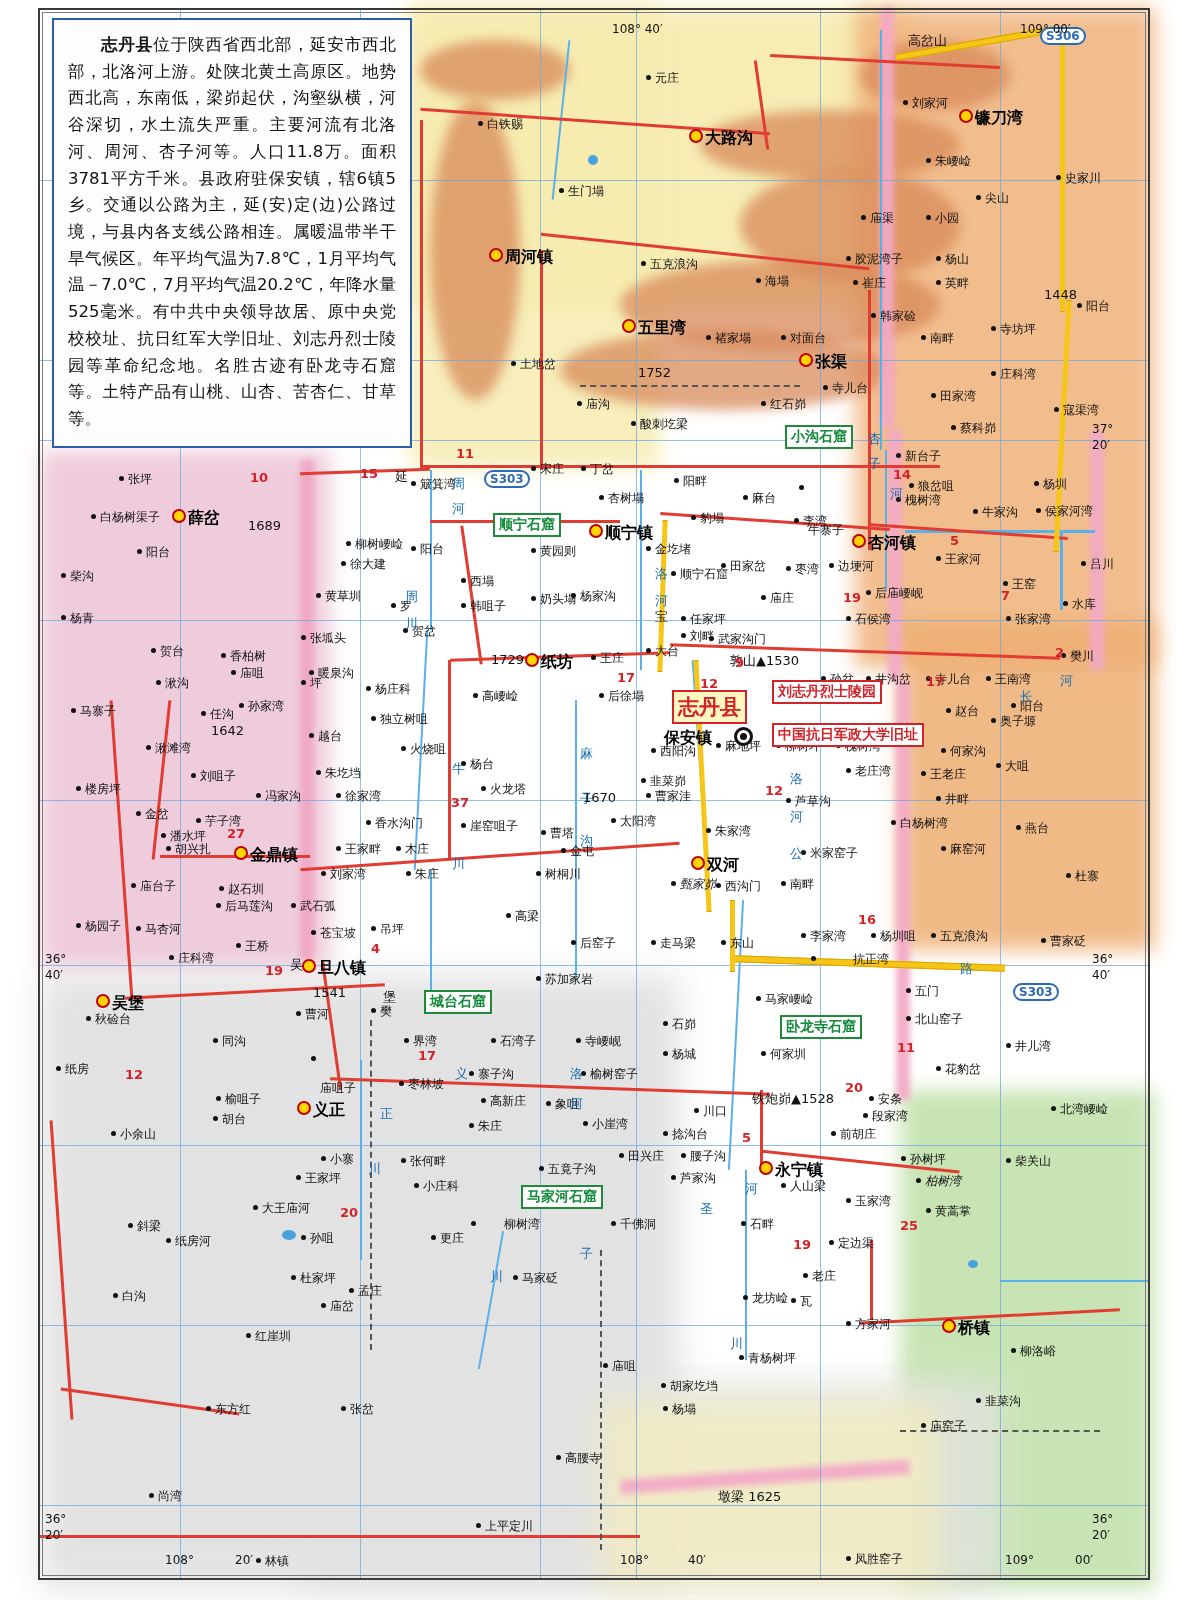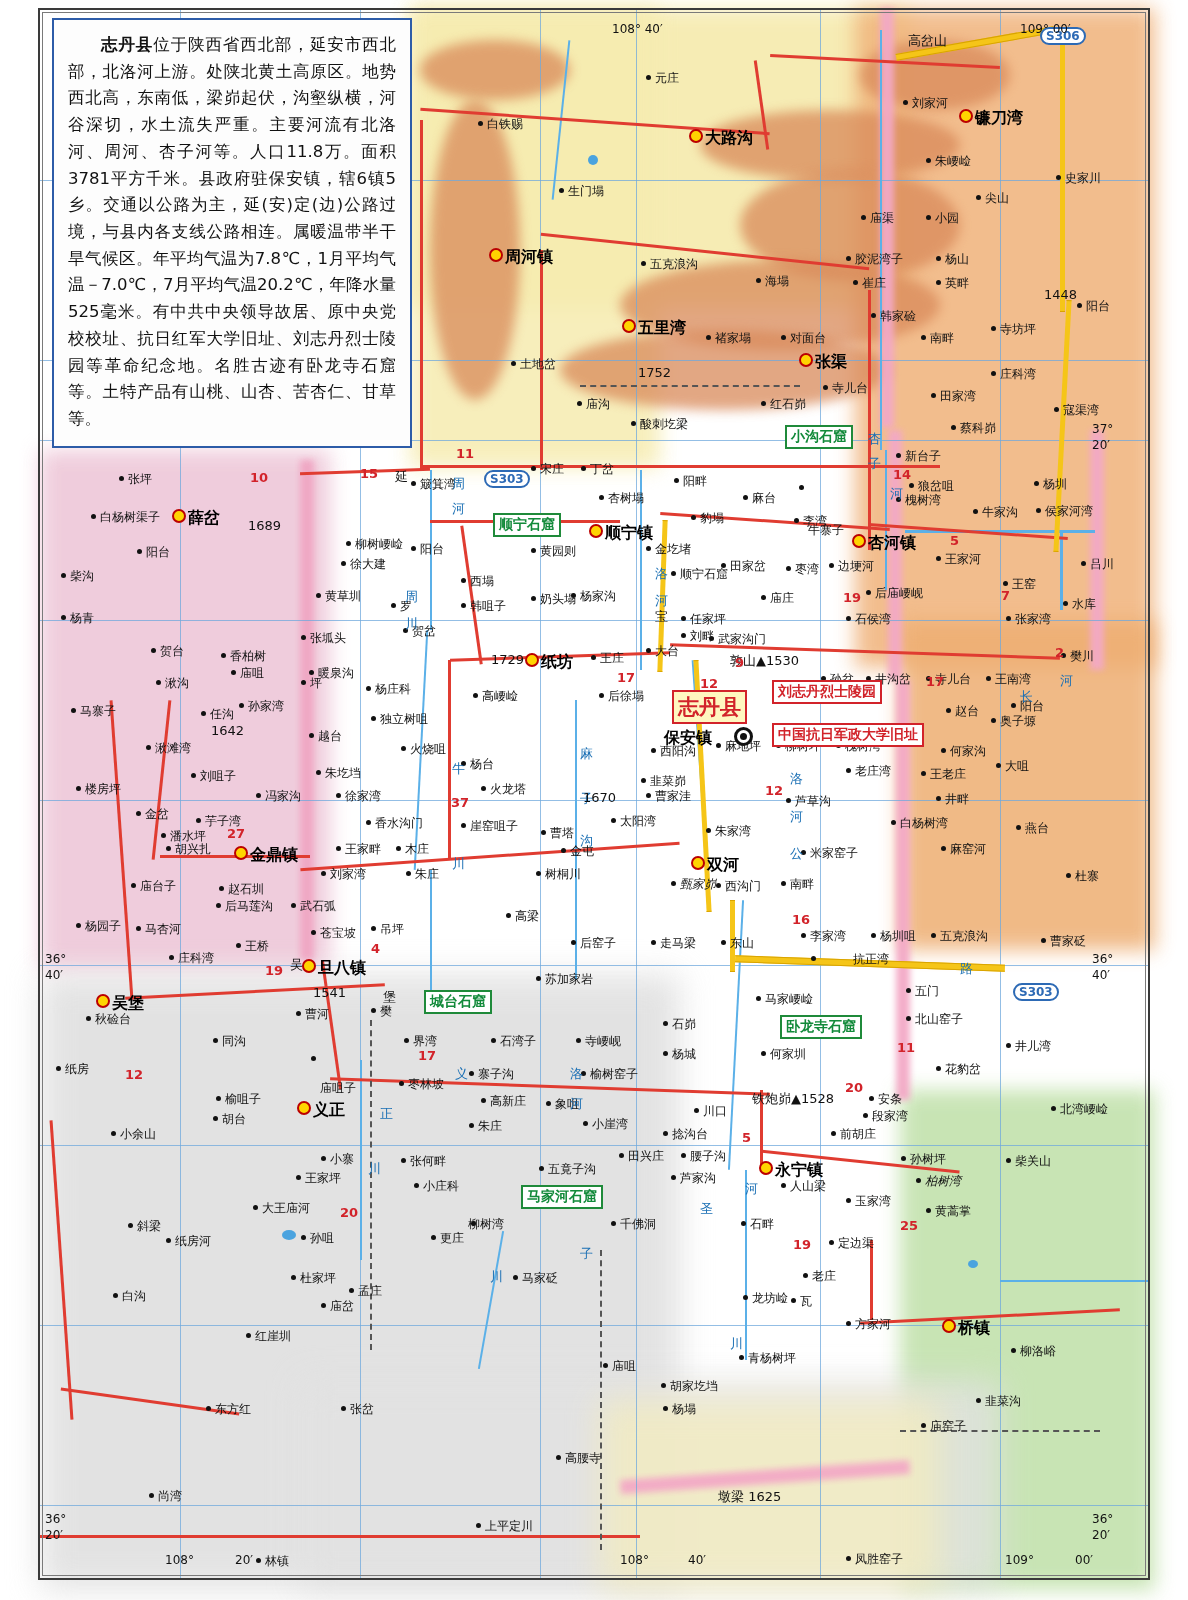--- a/index.html
+++ b/index.html
@@ -659,21 +659,21 @@
       <div class="lbl sm" style="left: 137px; top: 1220px;">斜梁</div>
       <div class="dot-sm" style="left: 166px; top: 1238px;"></div>
       <div class="lbl sm" style="left: 175px; top: 1235px;">纸房河</div>
       <div class="dot-sm" style="left: 253px; top: 1205px;"></div>
       <div class="lbl sm" style="left: 262px; top: 1202px;">大王庙河</div>
       <div class="dot-sm" style="left: 301px; top: 1235px;"></div>
       <div class="lbl sm" style="left: 310px; top: 1232px;">孙咀</div>
       <div class="dot-sm" style="left: 431px; top: 1235px;"></div>
       <div class="lbl sm" style="left: 440px; top: 1232px;">更庄</div>
       <div class="dot-sm" style="left: 471px; top: 1221px;"></div>
-      <div class="lbl sm" style="left: 468px; top: 1218px;">柳树湾</div>
+      <div class="lbl sm" style="left: 504px; top: 1218px;">柳树湾</div>
       <div class="dot-sm" style="left: 829px; top: 1240px;"></div>
       <div class="lbl sm" style="left: 838px; top: 1237px;">定边渠</div>
       <div class="dot-sm" style="left: 803px; top: 1273px;"></div>
       <div class="lbl sm" style="left: 812px; top: 1270px;">老庄</div>
       <div class="dot-sm" style="left: 113px; top: 1293px;"></div>
       <div class="lbl sm" style="left: 122px; top: 1290px;">白沟</div>
       <div class="dot-sm" style="left: 291px; top: 1275px;"></div>
       <div class="lbl sm" style="left: 300px; top: 1272px;">杜家坪</div>
       <div class="dot-sm" style="left: 349px; top: 1288px;"></div>
       <div class="lbl sm" style="left: 358px; top: 1285px;">孟庄</div>
@@ -804,21 +804,21 @@
       <div class="num-red" style="left: 893px; top: 467px;">14</div>
       <div class="num-red" style="left: 950px; top: 533px;">5</div>
       <div class="num-red" style="left: 843px; top: 590px;">19</div>
       <div class="num-red" style="left: 1001px; top: 588px;">7</div>
       <div class="num-red" style="left: 617px; top: 670px;">17</div>
       <div class="num-red" style="left: 735px; top: 655px;">9</div>
       <div class="num-red" style="left: 700px; top: 676px;">12</div>
       <div class="num-red" style="left: 1055px; top: 645px;">2</div>
       <div class="num-red" style="left: 926px; top: 674px;">17</div>
       <div class="num-red" style="left: 765px; top: 783px;">12</div>
-      <div class="num-red" style="left: 792px; top: 912px;">16</div>
+      <div class="num-red" style="left: 858px; top: 912px;">16</div>
       <div class="num-red" style="left: 451px; top: 795px;">37</div>
       <div class="num-red" style="left: 227px; top: 826px;">27</div>
       <div class="num-red" style="left: 265px; top: 963px;">19</div>
       <div class="num-red" style="left: 371px; top: 941px;">4</div>
       <div class="num-red" style="left: 125px; top: 1067px;">12</div>
       <div class="num-red" style="left: 418px; top: 1048px;">17</div>
       <div class="num-red" style="left: 897px; top: 1040px;">11</div>
       <div class="num-red" style="left: 845px; top: 1080px;">20</div>
       <div class="num-red" style="left: 742px; top: 1130px;">5</div>
       <div class="num-red" style="left: 340px; top: 1205px;">20</div>

